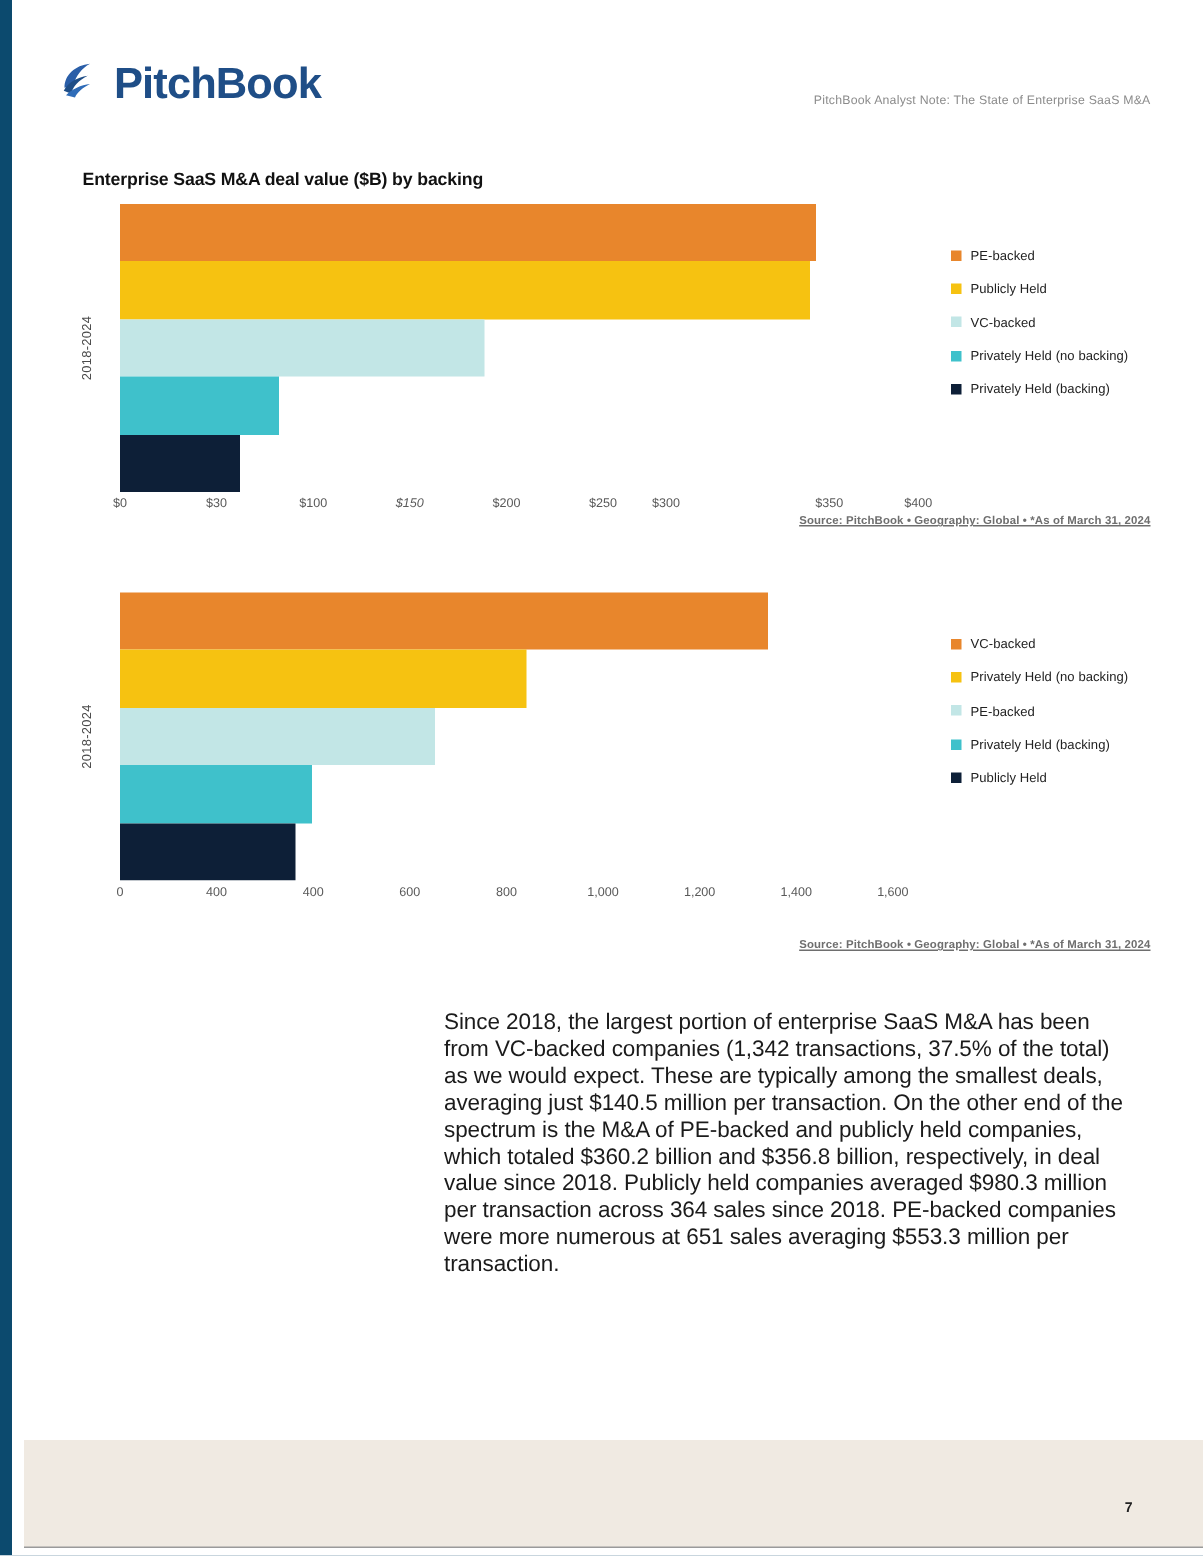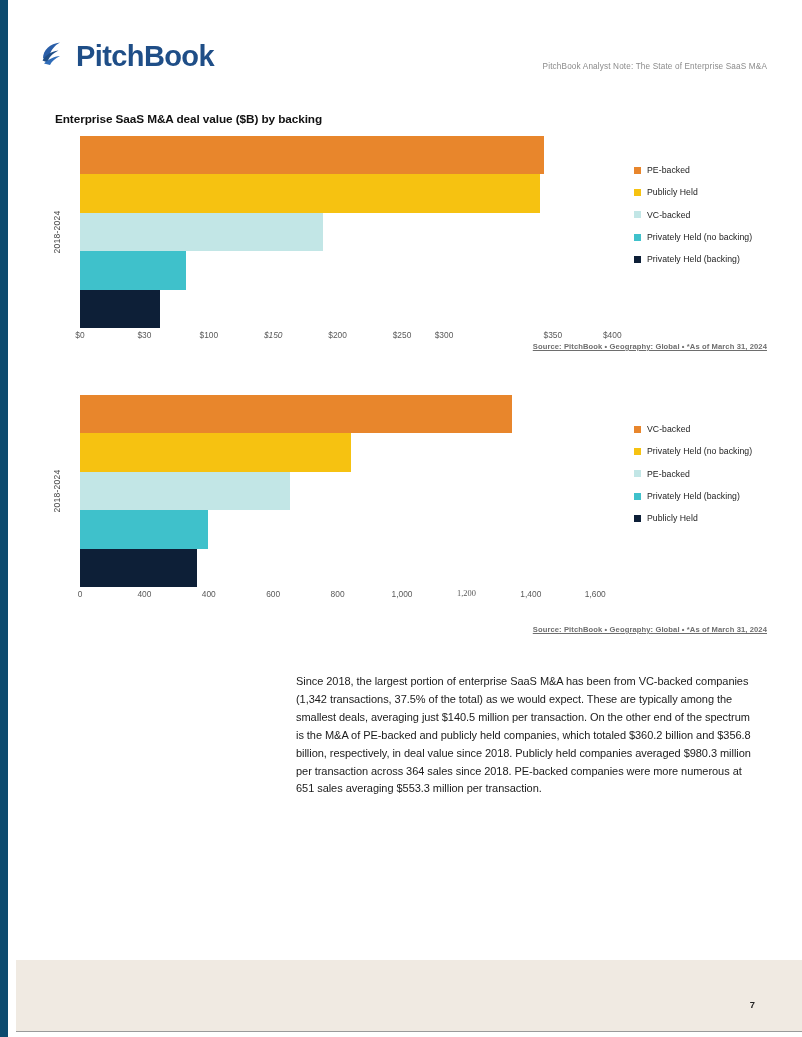--- a/index.html
+++ b/index.html
@@ -148,21 +148,21 @@
     letter-spacing: 0.1px;
     white-space: nowrap;
     text-decoration: underline;
   }
 
   
   .body-copy {
     position: absolute;
     left: 288px; top: 673px;
     width: 460px;
-    font-size: 11px;
+    font-size: 15px;
     line-height: 17.9px;
     color: #1b1b1b;
     letter-spacing: -0.05px;
     text-align: left;
   }
 
   
   .footer-band {
     position: absolute;
     left: 8px; right: 0; bottom: 5px;
@@ -285,21 +285,21 @@
               </div>
             </div>
           <div class="axis-line"></div>
           <div class="x-ticks">
               <div class="x-tick" style="left: 0px;">0</div>
               <div class="x-tick" style="left: 64.4048px;">400</div>
               <div class="x-tick" style="left: 128.81px;">400</div>
               <div class="x-tick" style="left: 193.214px;">600</div>
               <div class="x-tick" style="left: 257.619px;">800</div>
               <div class="x-tick" style="left: 322.024px;">1,000</div>
-              <div class="x-tick" style="left: 386.429px; font-family: Liberation Serif, serif;">1,200</div>
+              <div class="x-tick" style="left: 386.429px;">1,200</div>
               <div class="x-tick" style="left: 450.833px;">1,400</div>
               <div class="x-tick" style="left: 515.238px;">1,600</div>
             </div>
         </div>
         <div class="legend">
             <div class="legend-item">
               <span class="legend-swatch" style="background: rgb(232, 134, 44);"></span>
               <span class="legend-label">VC-backed</span>
             </div>
             <div class="legend-item">

